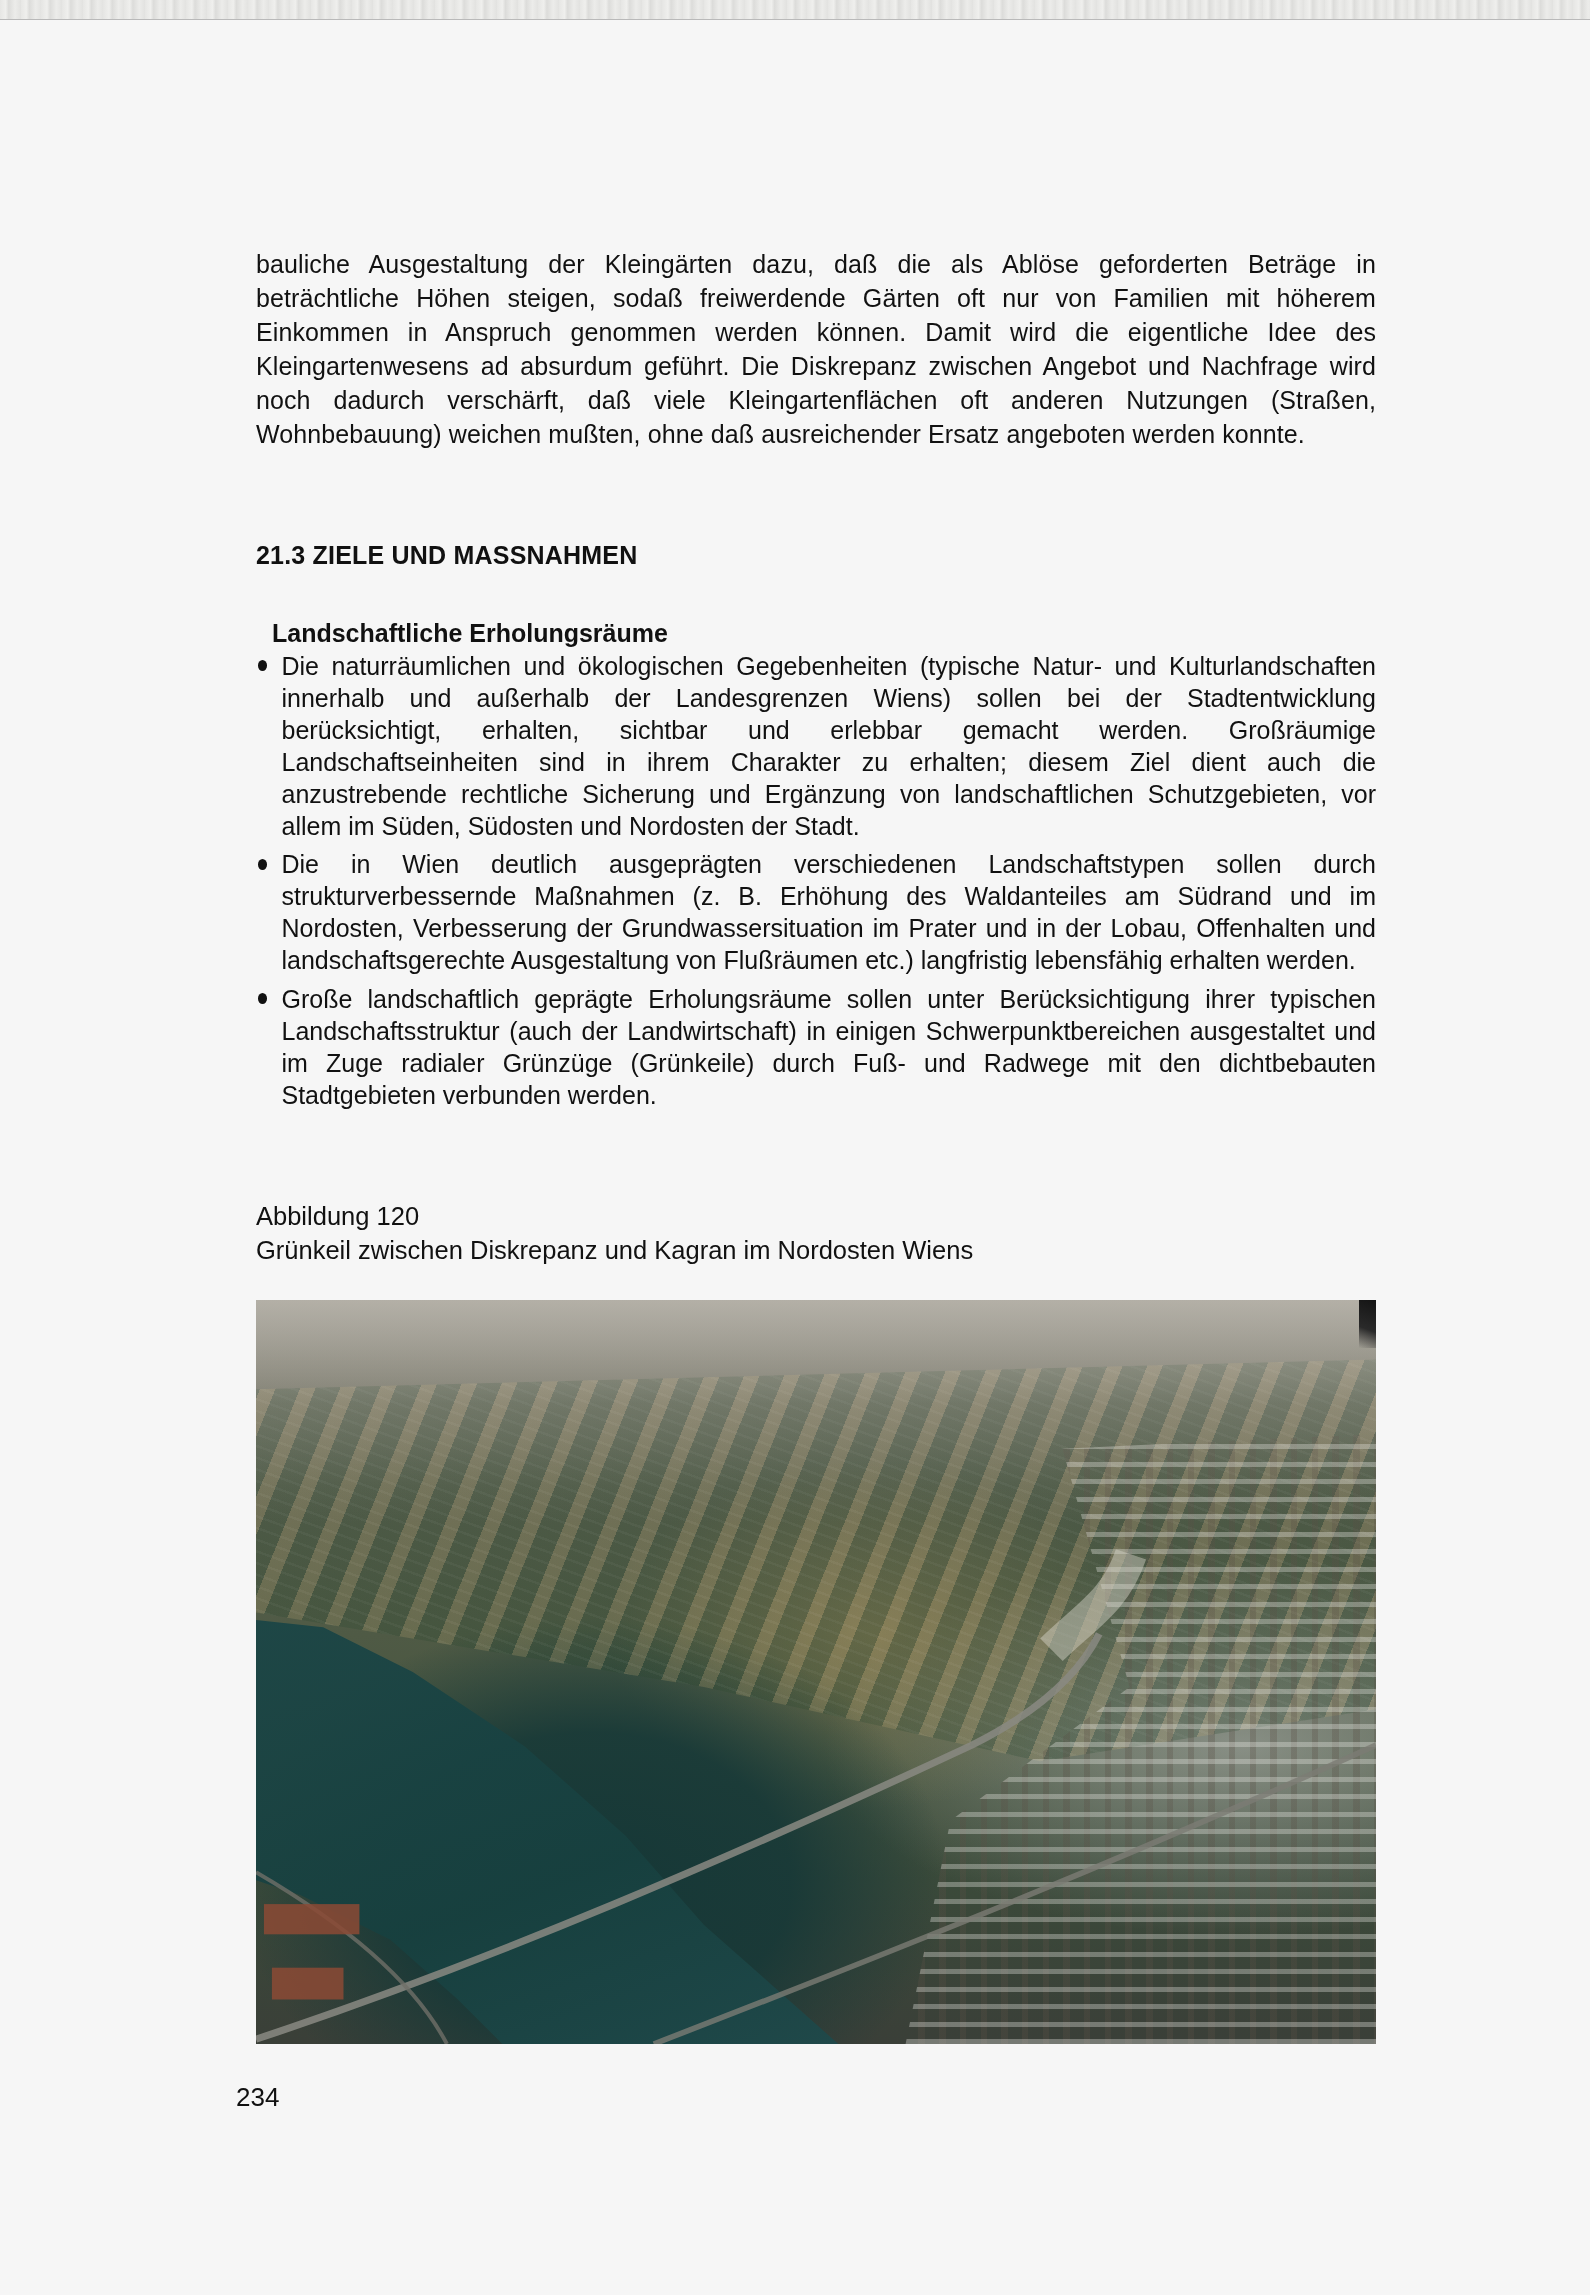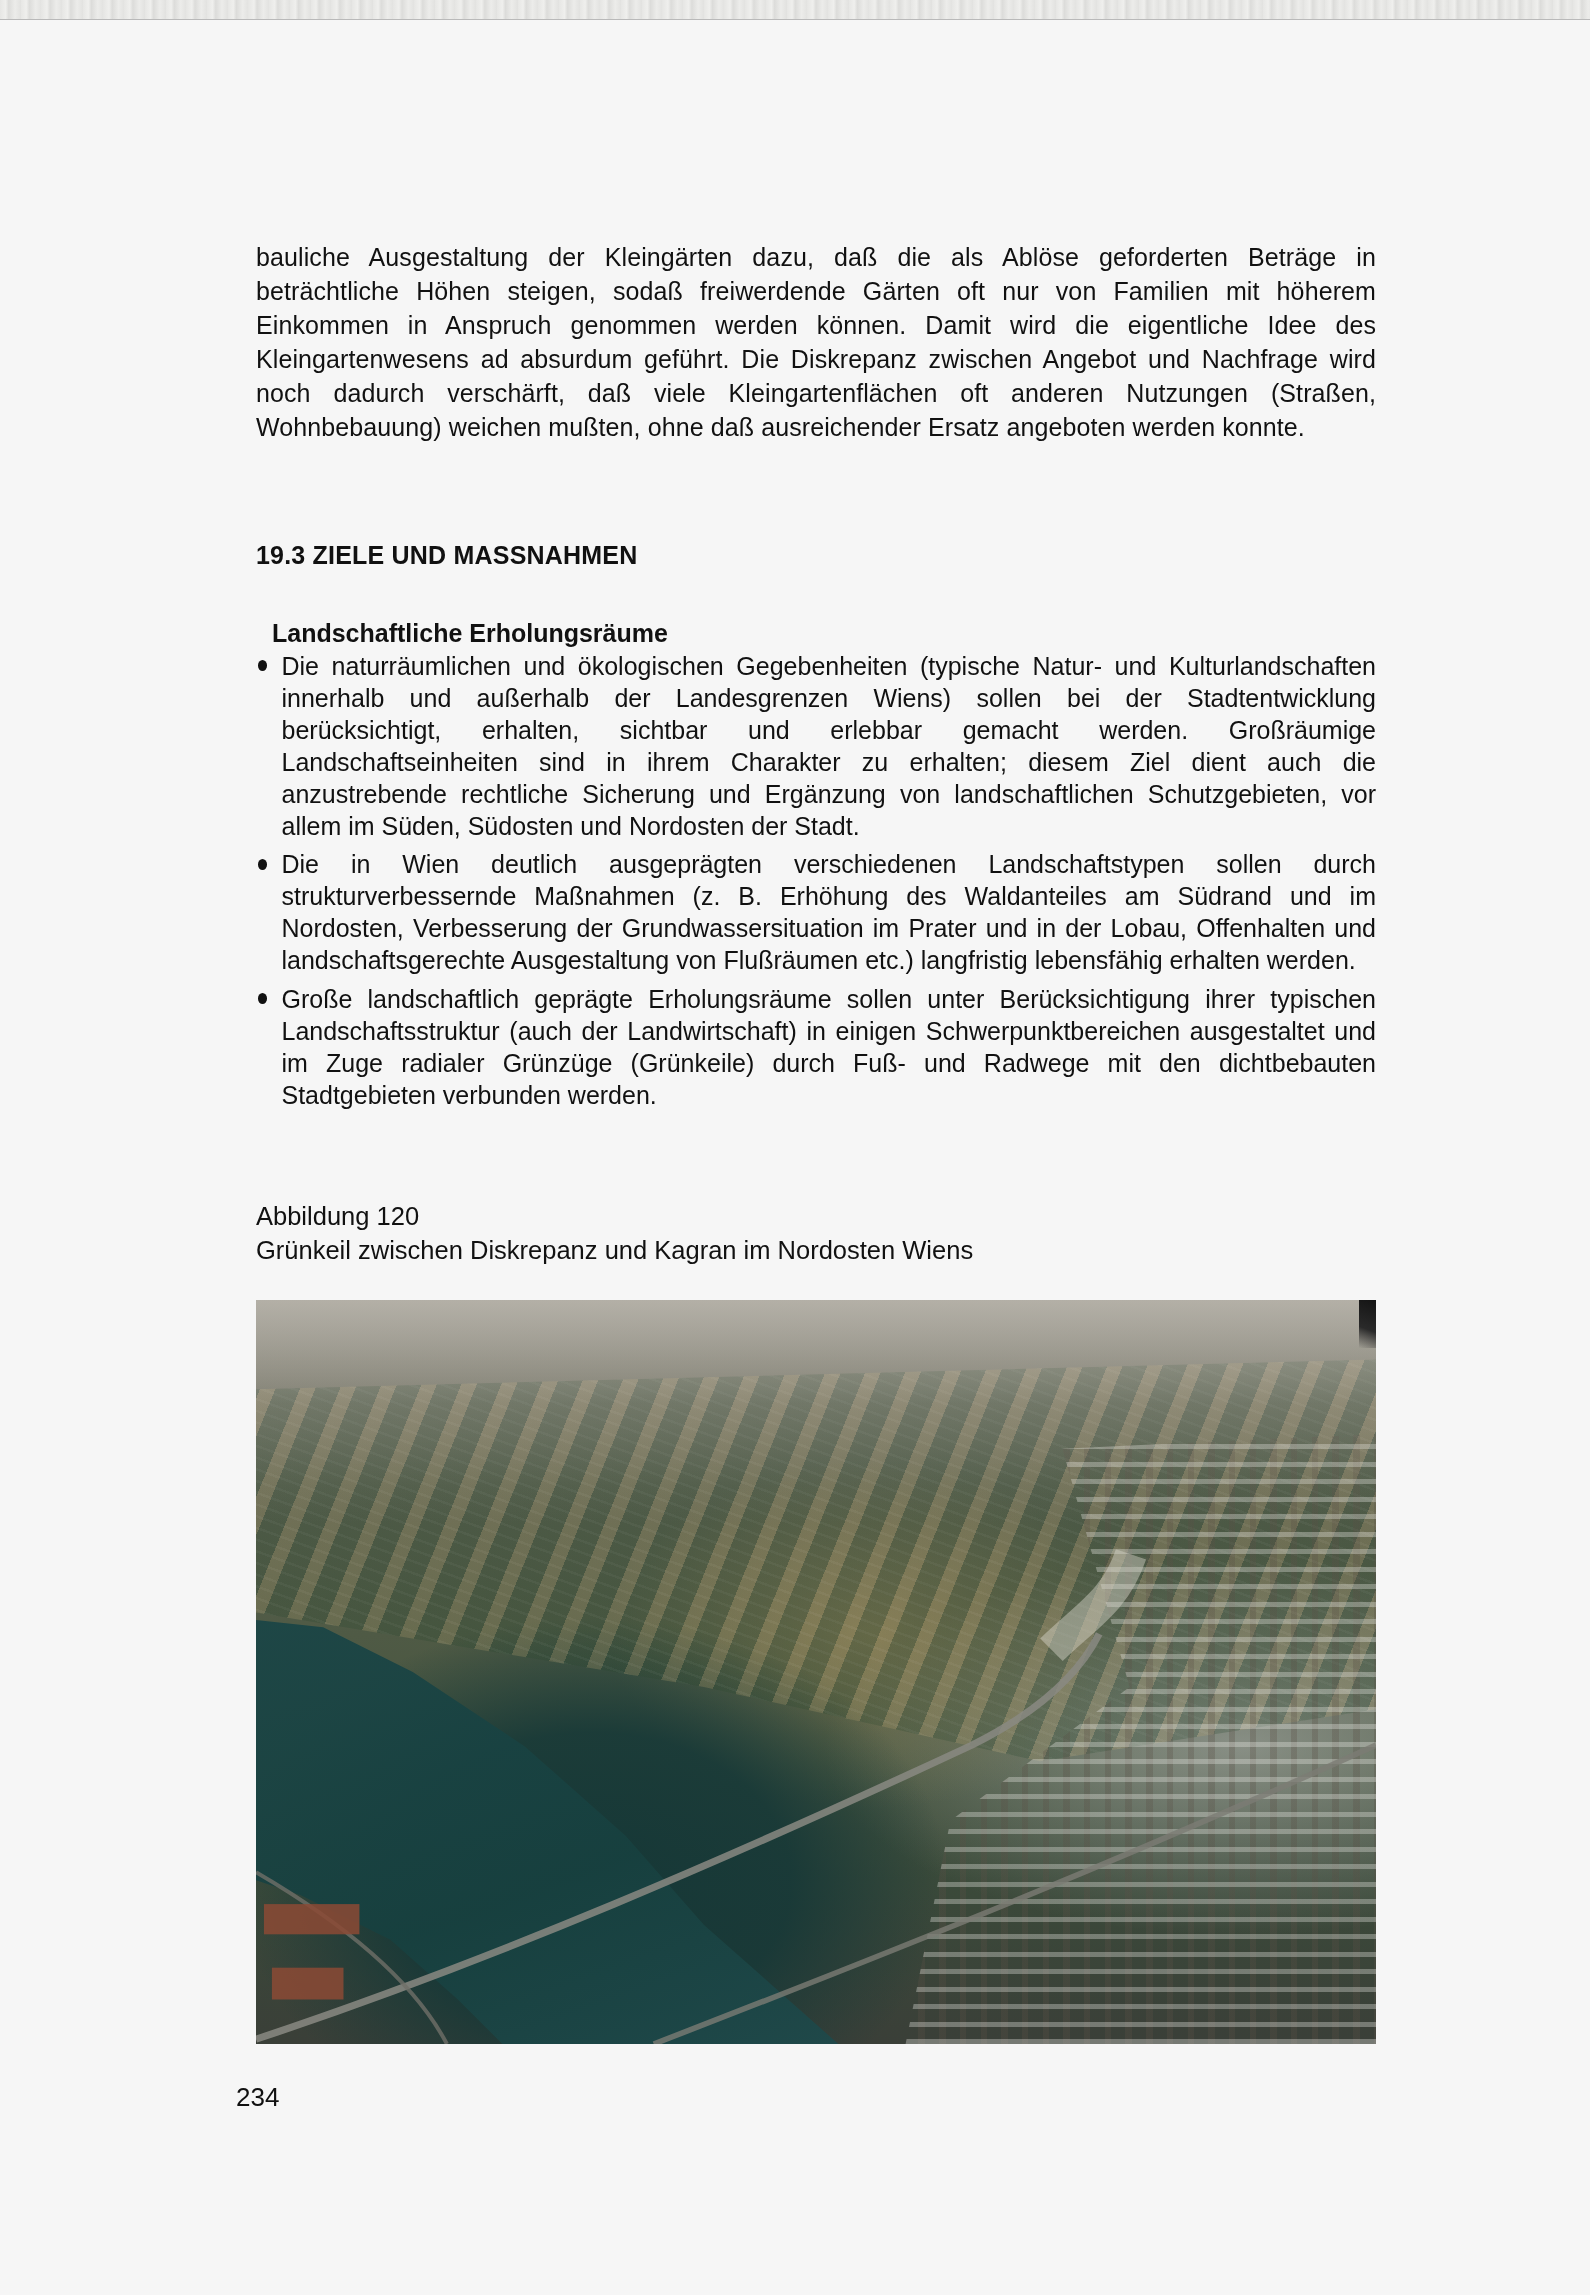--- a/index.html
+++ b/index.html
@@ -10,21 +10,21 @@
       position: relative;
       overflow: hidden;
       font-family: "Liberation Sans", sans-serif;
       color: #111;
     }
     .scan-strip {
       position: absolute; left: 0; top: 0; width: 1591px; height: 19px;
       background: repeating-linear-gradient(90deg, #e6e6e4 0px, #efefed 5.6px, #dcdcda 8.7px, #ececea 15px, #e2e2e0 20.7px);
       border-bottom: 1.6px solid #b9b9b9;
     }
-    .page { position: absolute; left: 256px; top: 240px; width: 1120px; }
+    .page { position: absolute; left: 256px; top: 247px; width: 1120px; }
     .para {
       font-size: 25px; line-height: 34px; text-align: justify; margin: 0;
       letter-spacing: 0.1px;
     }
     .section-title {
       position: absolute; left: 256px; top: 541px;
       font-size: 25px; font-weight: bold; letter-spacing: 0.2px; margin: 0;
     }
     .sub-title {
       position: absolute; left: 256px; top: 603px;
@@ -90,21 +90,21 @@
   </style>
 </head>
 <body>
 
 <div class="scan-strip"></div>
 
 <div class="page">
   <p class="para">bauliche Ausgestaltung der Kleingärten dazu, daß die als Ablöse geforderten Beträge in beträchtliche Höhen steigen, sodaß freiwerdende Gärten oft nur von Familien mit höherem Einkommen in Anspruch genommen werden können. Damit wird die eigentliche Idee des Kleingartenwesens ad absurdum geführt. Die Diskrepanz zwischen Angebot und Nachfrage wird noch dadurch verschärft, daß viele Kleingartenflächen oft anderen Nutzungen (Straßen, Wohnbebauung) weichen mußten, ohne daß ausreichender Ersatz angeboten werden konnte.</p>
 </div>
 
-<h2 class="section-title">19.3 ZIELE UND MASSNAHMEN</h2>
+<h2 class="section-title">21.3 ZIELE UND MASSNAHMEN</h2>
 <h3 class="sub-title">Landschaftliche Erholungsräume</h3>
 
 <ul class="bullets">
   <li class="bullet">
     <span class="bullet-dot"></span>
     <span>Die naturräumlichen und ökologischen Gegebenheiten (typische Natur- und Kulturlandschaften innerhalb und außerhalb der Landesgrenzen Wiens) sollen bei der Stadtentwicklung berücksichtigt, erhalten, sichtbar und erlebbar gemacht werden. Großräumige Landschaftseinheiten sind in ihrem Charakter zu erhalten; diesem Ziel dient auch die anzustrebende rechtliche Sicherung und Ergänzung von landschaftlichen Schutzgebieten, vor allem im Süden, Südosten und Nordosten der Stadt.</span>
   </li>
   <li class="bullet">
     <span class="bullet-dot"></span>
     <span>Die in Wien deutlich ausgeprägten verschiedenen Landschaftstypen sollen durch strukturverbessernde Maßnahmen (z. B. Erhöhung des Waldanteiles am Südrand und im Nordosten, Verbesserung der Grundwassersituation im Prater und in der Lobau, Offenhalten und landschaftsgerechte Ausgestaltung von Flußräumen etc.) langfristig lebensfähig erhalten werden.</span>

